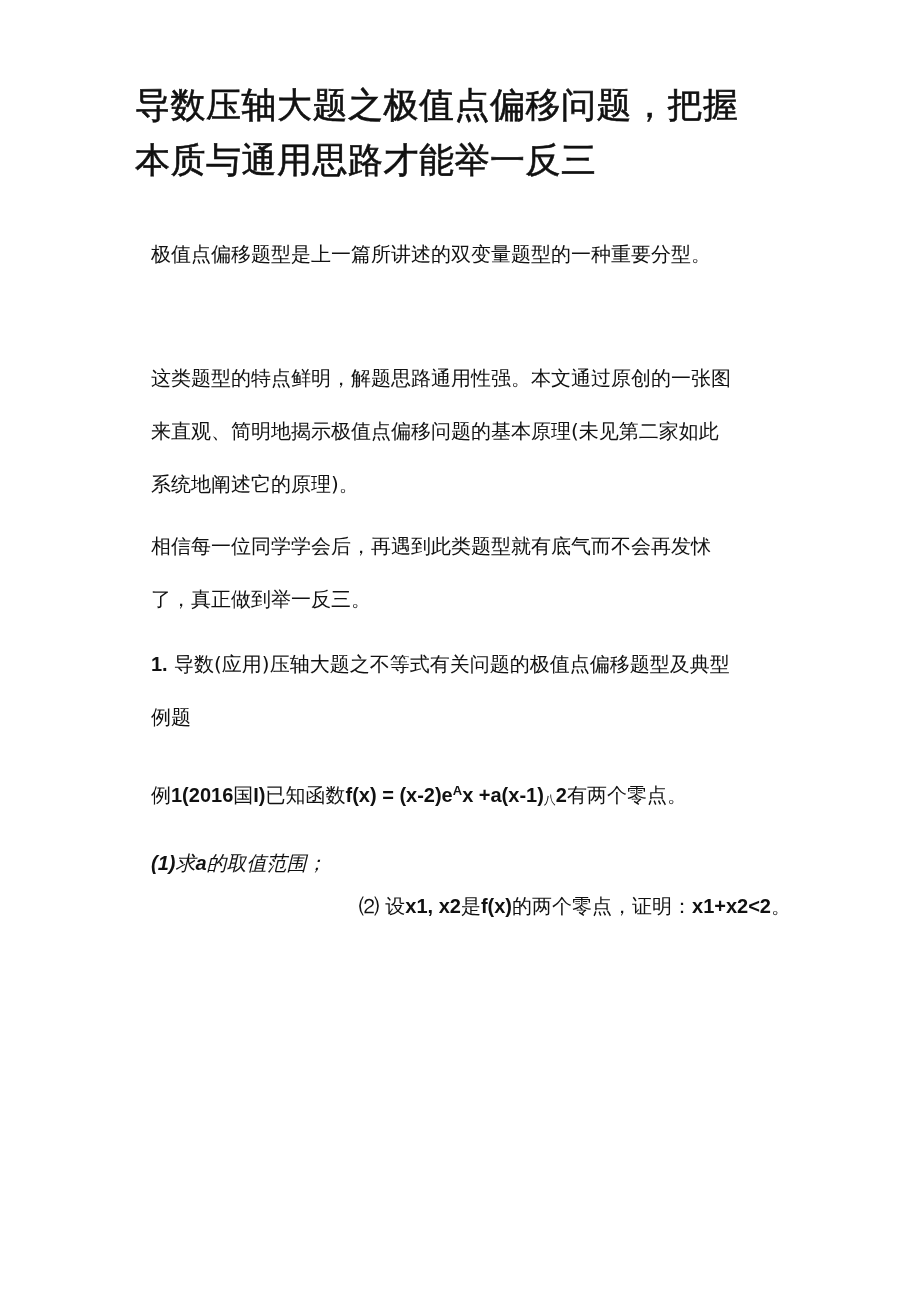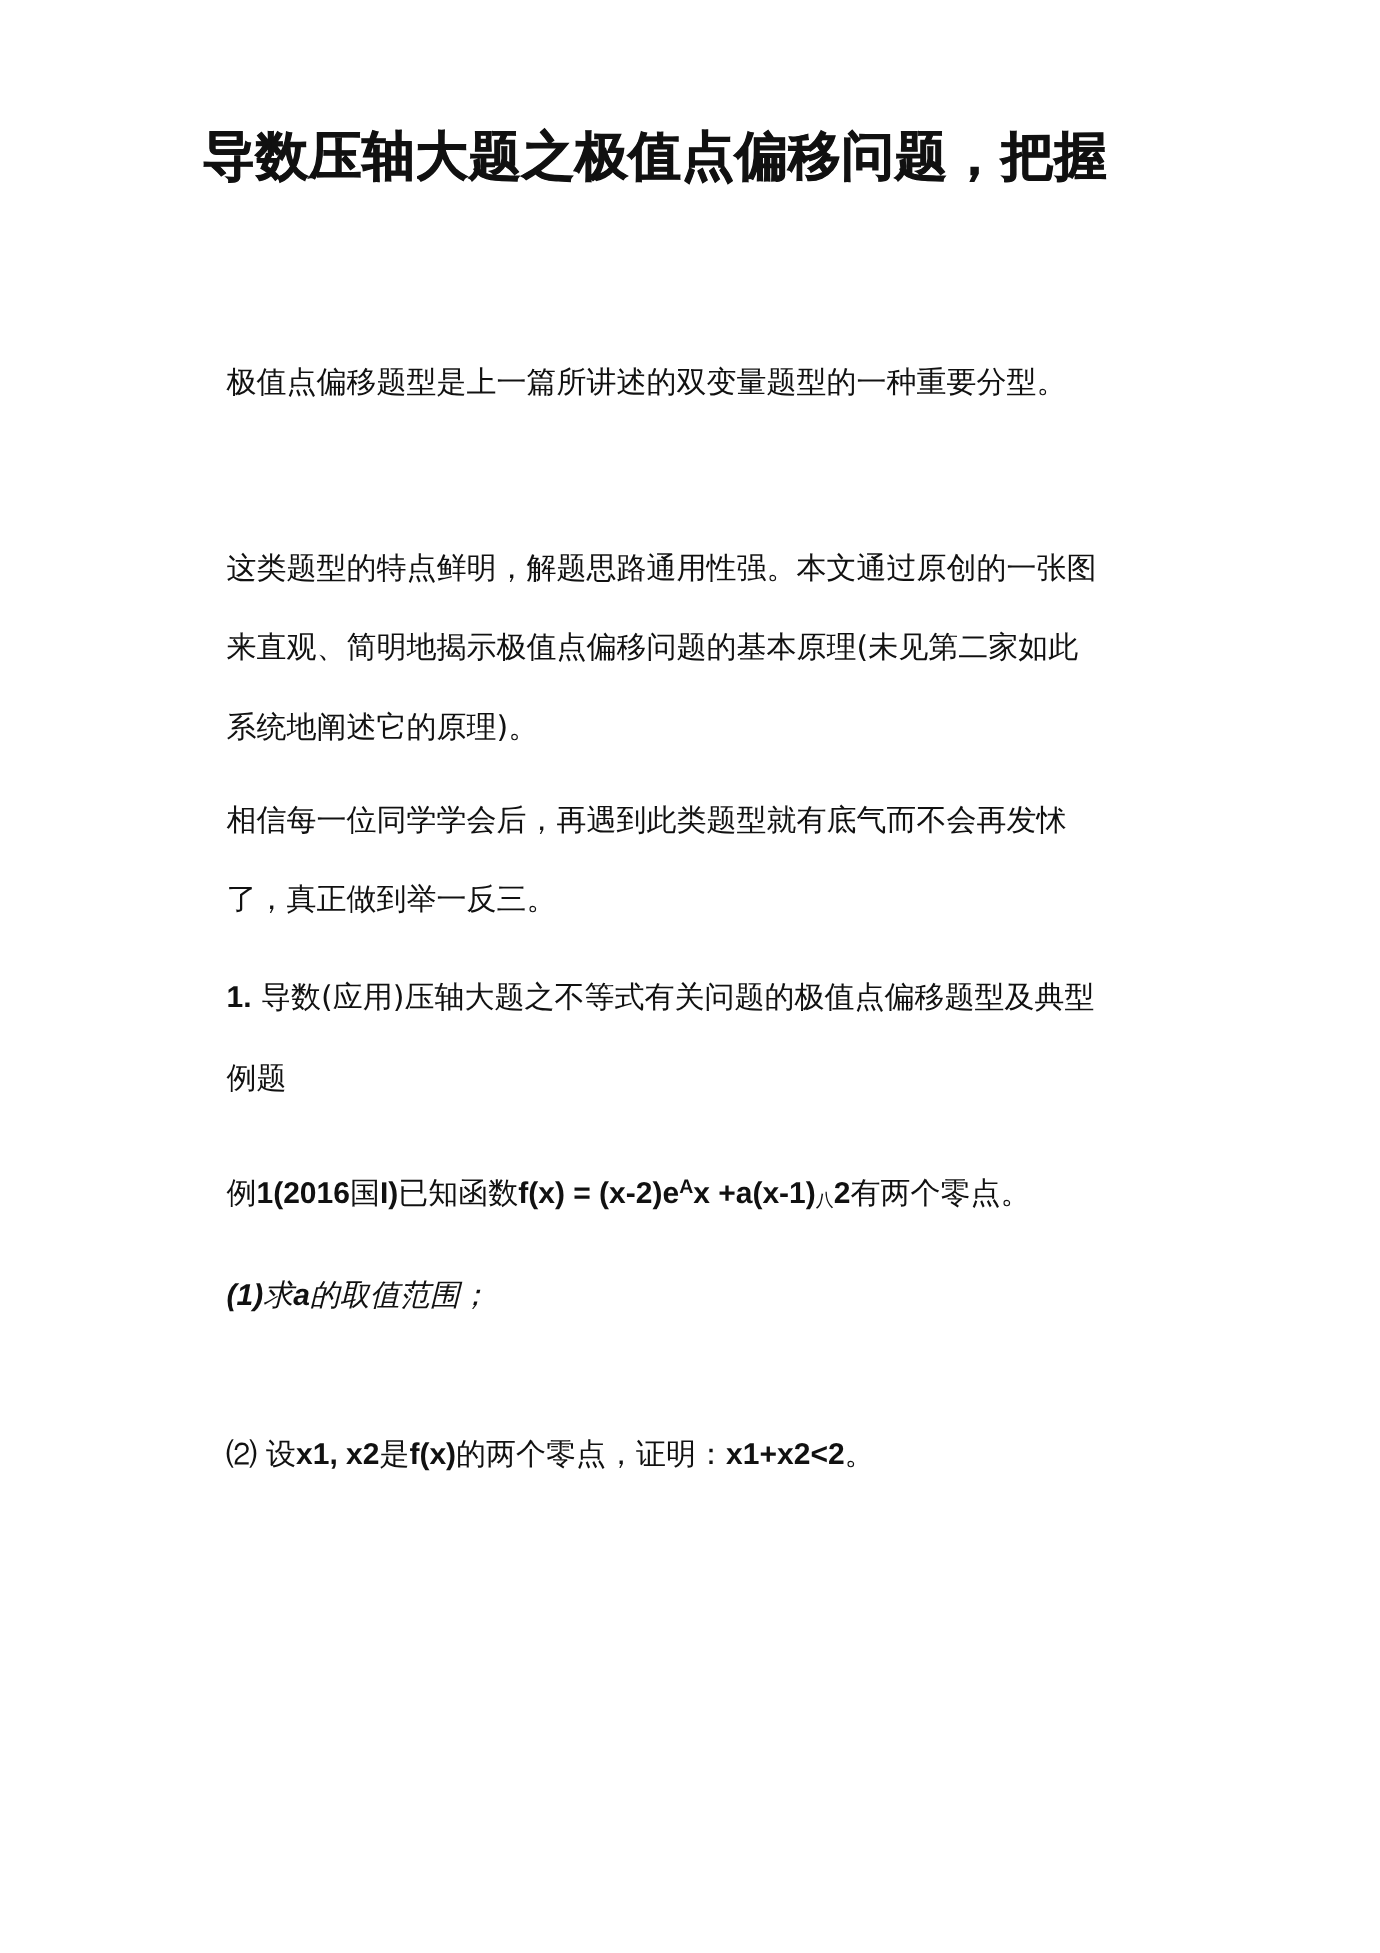--- a/index.html
+++ b/index.html
@@ -21,21 +21,21 @@
       width: 920px;
       height: 1302px;
     }
     .title {
       position: absolute;
       left: 135px;
       top: 78px;
       width: 660px;
       font-size: 35px;
       line-height: 55px;
-      font-weight: bold;
+      font-weight: normal;
       letter-spacing: 0.5px;
       margin: 0;
       -webkit-text-stroke: 0.6px #111;
     }
     .p {
       position: absolute;
       left: 135px;
       width: 640px;
       font-size: 20px;
       line-height: 53px;
@@ -55,20 +55,21 @@
       vertical-align: -2px;
     }
   </style>
 </head>
 <body>
 
 <div class="page">
 
   <h1 class="title">
     <span>导数压轴大题之极值点偏移问题，把握</span><br>
+    <span>本质与通用思路才能举一反三</span>
   </h1>
 
   <p class="p" style="top:212px;">
     <span>极值点偏移题型是上一篇所讲述的双变量题型的一种重要分型。</span>
   </p>
 
 
   <p class="p" style="top:504px;">
     <span>相信每一位同学学会后，再遇到此类题型就有底气而不会再发怵</span><br>
     <span>了，真正做到举一反三。</span>
@@ -86,18 +87,18 @@
   </p>
 
   <p class="p" style="top:748px;">
     <span>例</span><span class="b">1(2016</span><span>国</span><span class="b">I)</span><span>已知函数</span><span class="b">f(x) = (x-2)e</span><span class="b sup">A</span><span class="b">x +a(x-1)</span><span class="tiny">八</span><span class="b">2</span><span>有两个零点。</span>
   </p>
 
   <p class="p" style="top:821px;font-style:italic;">
     <span class="b">(1)</span><span>求</span><span class="b">a</span><span>的取值范围；</span>
   </p>
 
-  <p class="p" style="top:927px;">
+  <p class="p" style="top:864px;text-align:right;">
     <span>⑵</span><span> 设</span><span class="b">x1, x2</span><span>是</span><span class="b">f(x)</span><span>的两个零点，证明：</span><span class="b">x1+x2&lt;2</span><span>。</span>
   </p>
 
 
 </div>
 
 </body></html>

